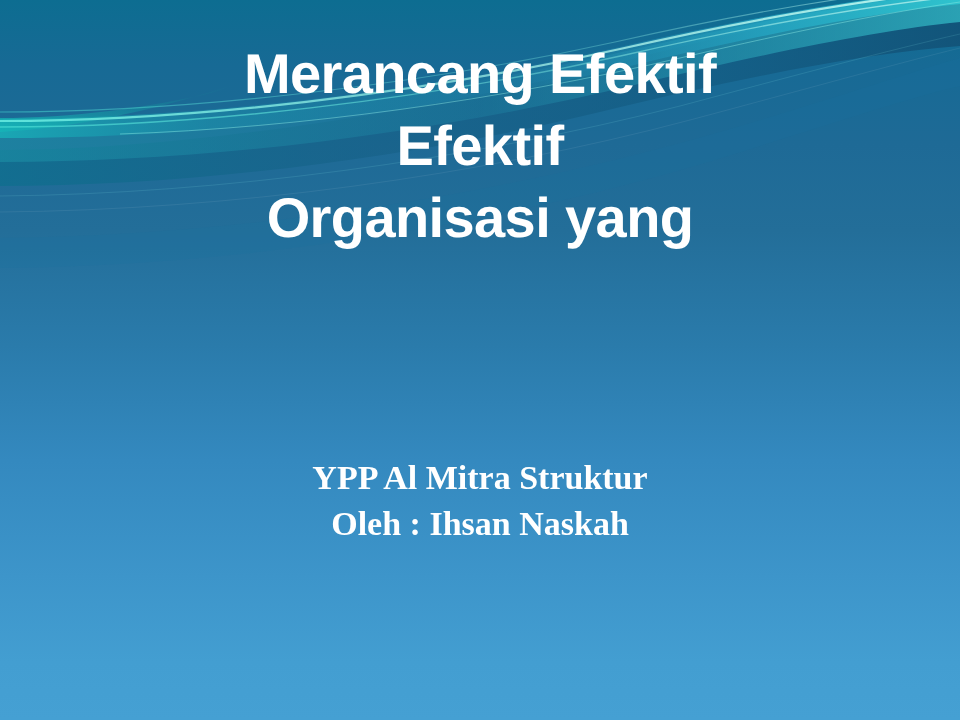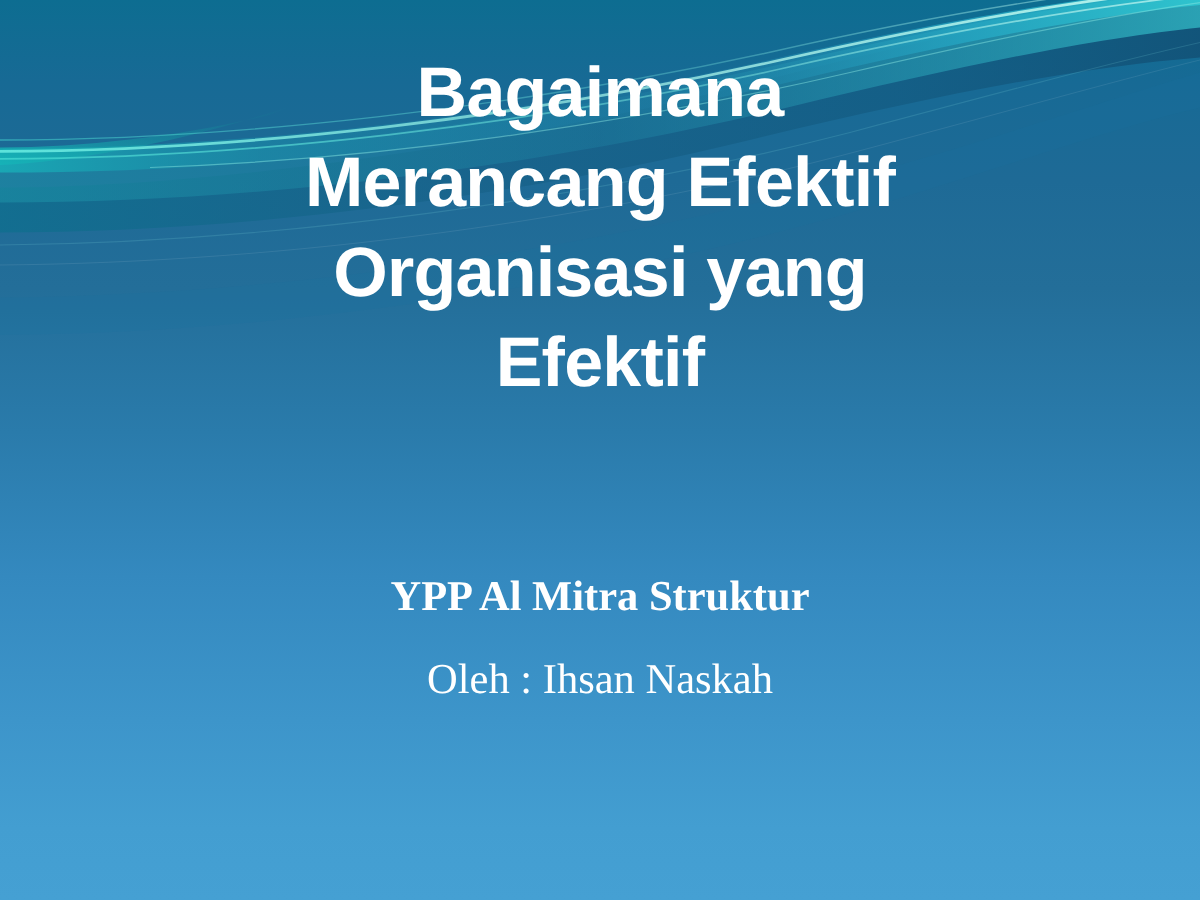--- a/index.html
+++ b/index.html
@@ -62,21 +62,21 @@
     text-align: center;
   }
   .subtitle-line {
     color: #ffffff;
     font-family: "Liberation Serif", "DejaVu Serif", serif;
     font-size: 34px;
     line-height: 46px;
     white-space: nowrap;
   }
   .subtitle-line.bold { font-weight: bold; }
-  .subtitle-line.regular { font-weight: normal; margin-top: 20px; }
+  .subtitle-line.regular { font-weight: bold; }
 </style>
 </head>
 <body>
 
 <div id="slide">
 
   <svg id="wave-art" viewBox="0 0 960 720" preserveAspectRatio="none">
     <defs>
       <linearGradient id="gBandA" x1="0" y1="0" x2="1" y2="0">
         <stop offset="0%" stop-color="#19a9b5" stop-opacity="0.95"></stop>
@@ -129,24 +129,23 @@
     <path d="M120,134 C300,128 500,100 680,58 C800,30 890,12 960,2" fill="none" stroke="#8fecE4" stroke-width="1.0" opacity="0.45"></path>
 
     <path d="M0,196 C220,194 470,160 680,106 C800,74 890,50 960,34" fill="none" stroke="#7fd9e0" stroke-width="0.9" opacity="0.18"></path>
     <path d="M0,212 C230,210 480,176 690,120 C810,88 895,64 960,48" fill="none" stroke="#ffffff" stroke-width="0.7" opacity="0.10"></path>
 
     <path d="M0,238 C240,236 500,196 720,132 C830,100 905,74 960,58 L960,86
              C900,100 825,126 715,160 C495,226 240,266 0,268 Z" fill="#1a74a0" opacity="0.20"></path>
   </svg>
 
   <div class="title-block">
-    <div class="title-line">Bagaimana</div>
     <div class="title-line">Merancang Efektif</div>
+    <div class="title-line">Efektif</div>
     <div class="title-line">Organisasi yang</div>
-    <div class="title-line">Efektif</div>
   </div>
 
   <div class="subtitle-block">
     <div class="subtitle-line bold">YPP Al Mitra Struktur</div>
     <div class="subtitle-line regular">Oleh : Ihsan Naskah</div>
   </div>
 
 </div>
 
 </body></html>

